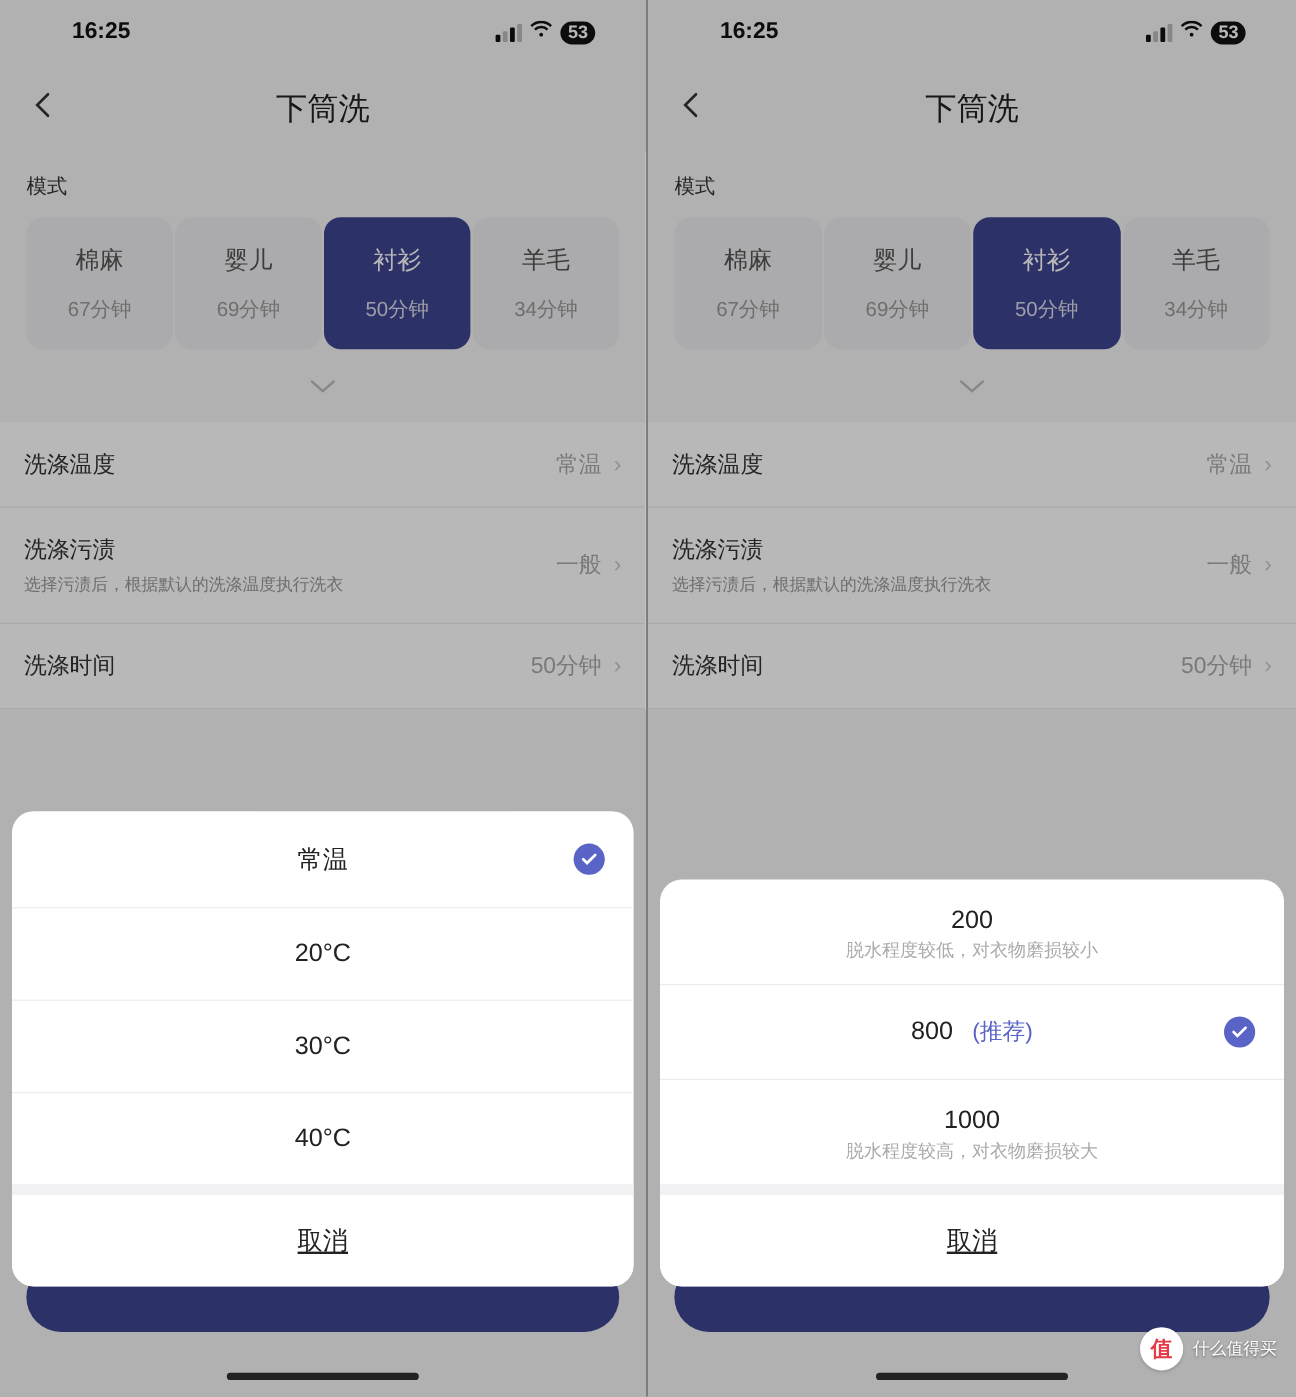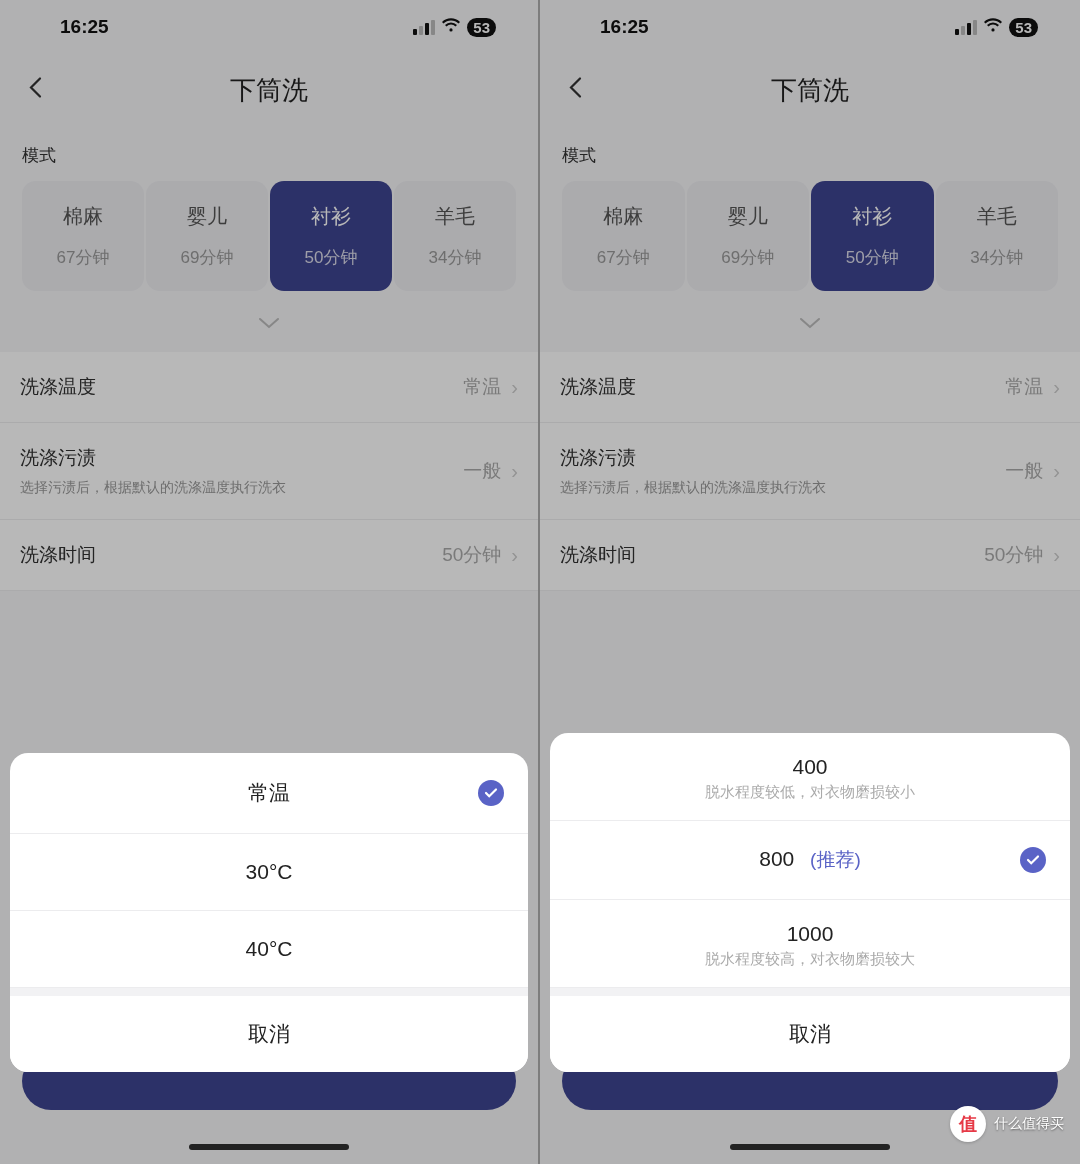--- a/index.html
+++ b/index.html
@@ -167,20 +167,21 @@
     justify-content: center;
   }
   .check-badge svg { width: 14px; height: 14px; }
   .sheet-cancel {
     background: #fff;
     text-align: center;
     font-size: 21px;
     color: #222;
     padding: 24px 0;
     border-top: 8px solid #f2f2f4;
+    text-decoration: underline;
   }
   
   .brand-badge {
     position: absolute;
     right: 16px; bottom: 22px;
     display: flex; align-items: center;
     gap: 8px;
     z-index: 60;
   }
   .brand-circle {
@@ -293,20 +294,23 @@
     <div class="sheet">
       <div class="sheet-item">
         <div class="it-solo"><span>常温</span></div>
         <span class="check-badge">
           <svg viewBox="0 0 14 14">
               <path d="M2 7l3.2 3.2L12 3.5" stroke="#fff" stroke-width="2.2" fill="none" stroke-linecap="round"></path>
             </svg>
         </span>
       </div>
       <div class="sheet-item">
+        <div class="it-solo"><span>20°C</span></div>
+      </div>
+      <div class="sheet-item">
         <div class="it-solo"><span>30°C</span></div>
       </div>
       <div class="sheet-item">
         <div class="it-solo"><span>40°C</span></div>
       </div>
       <div class="sheet-cancel">
         <span>取消</span>
       </div>
     </div>
   </div>
@@ -396,21 +400,21 @@
       <div class="svalue">50分钟</div>
       <span class="schev">›</span>
     </div>
   </div>
 
   <div class="cta"></div>
 
   <div class="sheet-wrap">
     <div class="sheet">
       <div class="sheet-item">
-        <div class="it-main"><span>400</span></div>
+        <div class="it-main"><span>200</span></div>
         <div class="it-desc">脱水程度较低，对衣物磨损较小</div>
       </div>
       <div class="sheet-item">
         <div class="it-solo">
           <span>800</span>
           <span class="recommend">(推荐)</span>
         </div>
         <span class="check-badge">
           <svg viewBox="0 0 14 14">
               <path d="M2 7l3.2 3.2L12 3.5" stroke="#fff" stroke-width="2.2" fill="none" stroke-linecap="round"></path>

